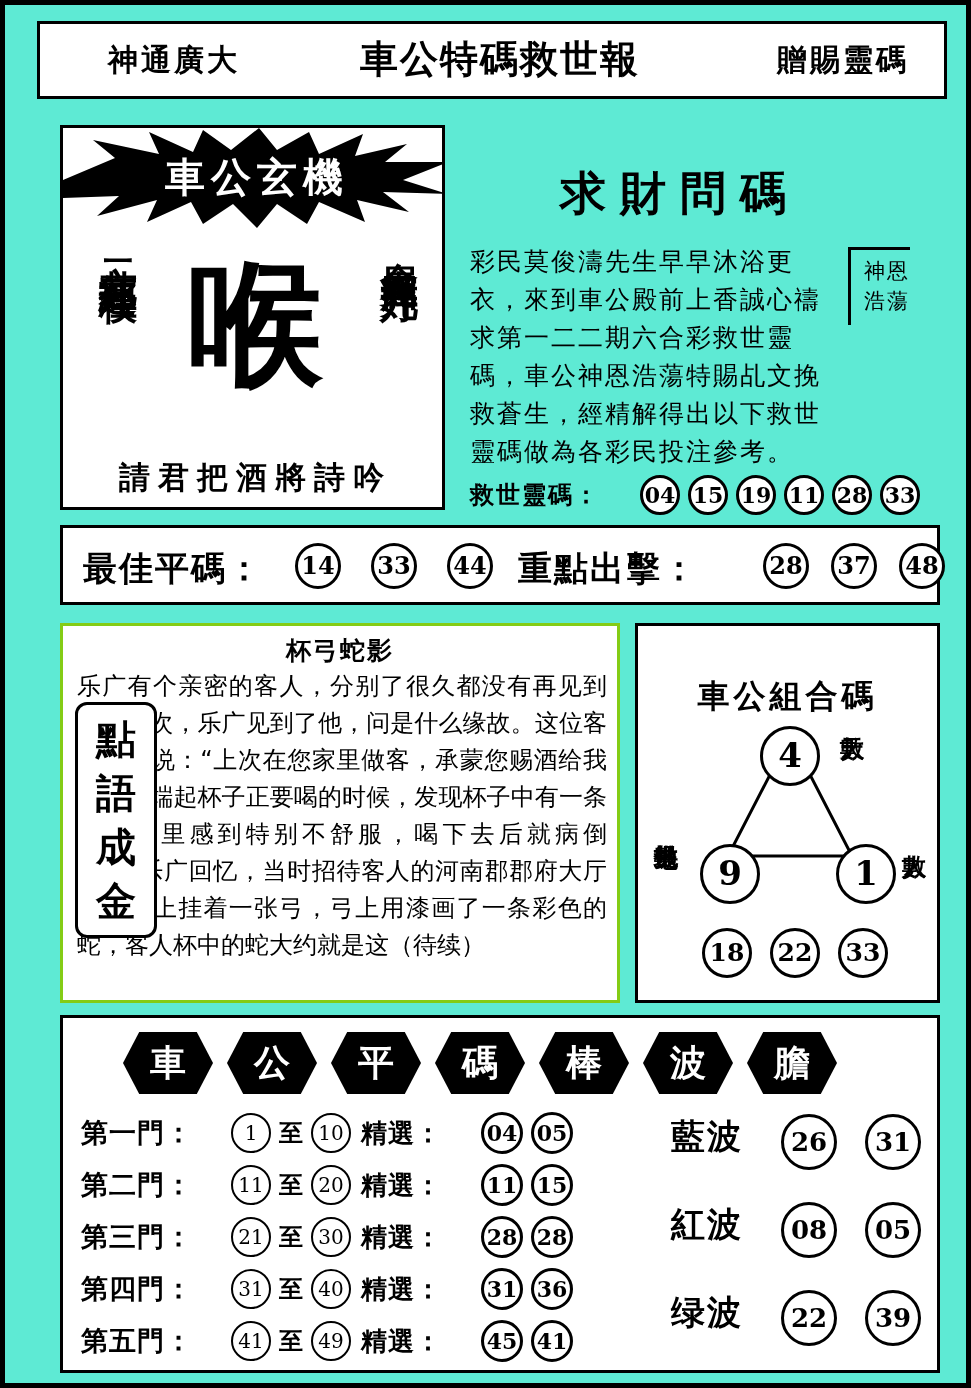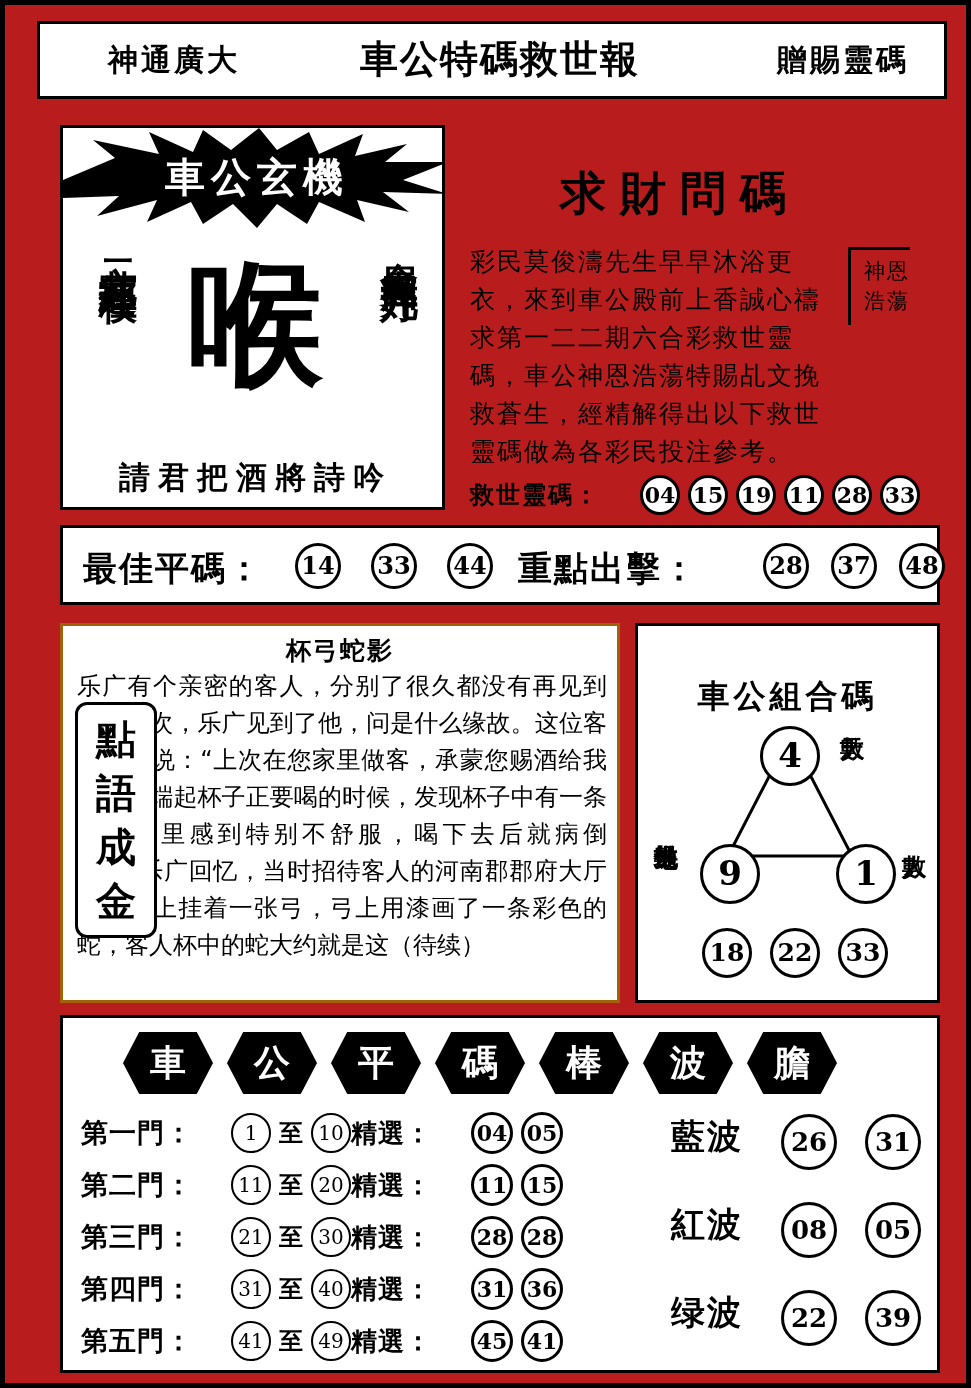--- a/index.html
+++ b/index.html
@@ -15,21 +15,21 @@
     position: relative;
     overflow: hidden;
   }
   .page {
     position: absolute;
     left: 0; top: 0;
     width: 971px;
     height: 1388px;
     border: 5px solid #000;
     box-sizing: border-box;
-    background: #b91c1c;
+    background: #5eead4;
   }
   .inner {
     position: absolute;
     left: 10px; top: 10px;
     width: 951px;
     height: 1368px;
   }
 
   
   .header {
@@ -247,21 +247,21 @@
     width: 46px; height: 46px;
     line-height: 40px;
     font-size: 24px;
   }
 
   
   .story {
     position: absolute;
     left: 45px; top: 608px;
     width: 560px; height: 380px;
-    border: 3px solid #a16207;
+    border: 3px solid #84cc16;
     box-sizing: border-box;
     background: #fff;
     overflow: hidden;
   }
   .story .s-title {
     position: absolute;
     left: 0; top: 8px;
     width: 554px;
     text-align: center;
     font-family: "DejaVu Serif", serif;
@@ -444,20 +444,21 @@
     font-family: "DejaVu Serif", serif;
     font-weight: bold;
     font-size: 24px;
   }
   .gate-row .g-pick {
     width: 120px;
     font-family: "DejaVu Serif", serif;
     font-weight: bold;
     font-size: 26px;
     letter-spacing: 1px;
+    padding-left: 10px;
   }
   .gate-row .pick-ball {
     width: 42px; height: 42px;
     border: 3px solid #000;
     border-radius: 50%;
     box-sizing: border-box;
     text-align: center;
     line-height: 36px;
     font-family: "DejaVu Serif", serif;
     font-weight: bold;

